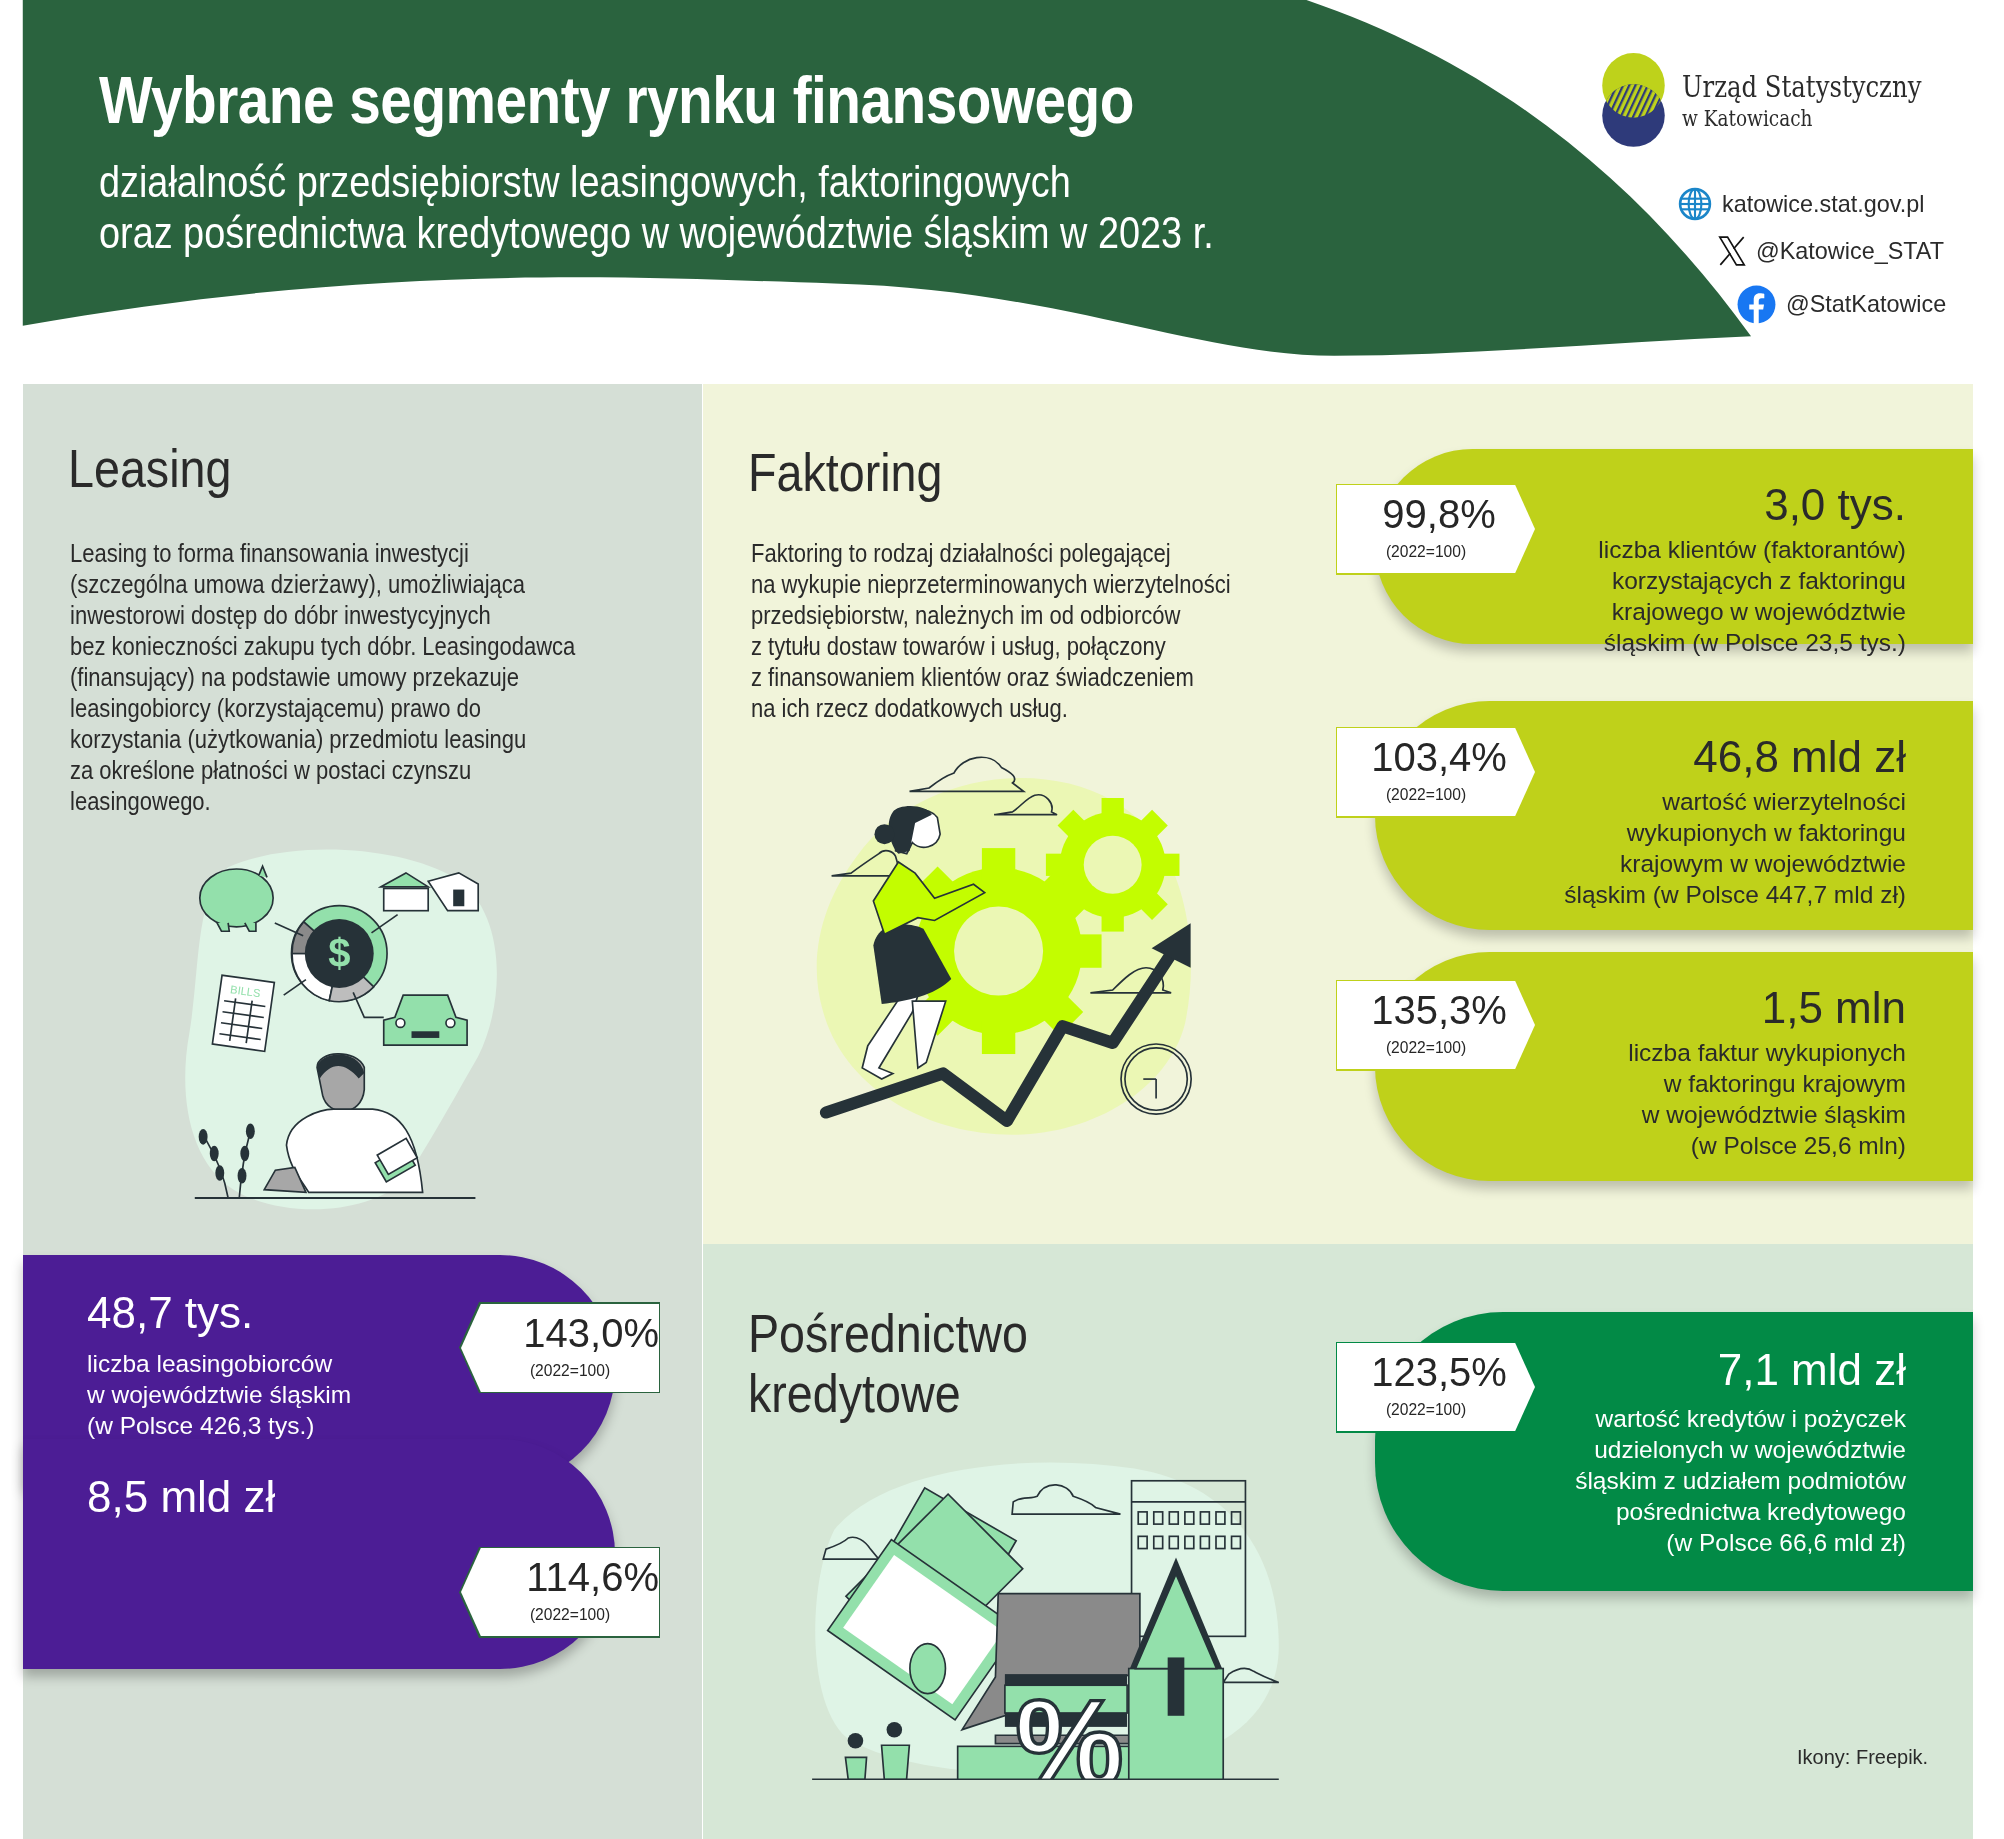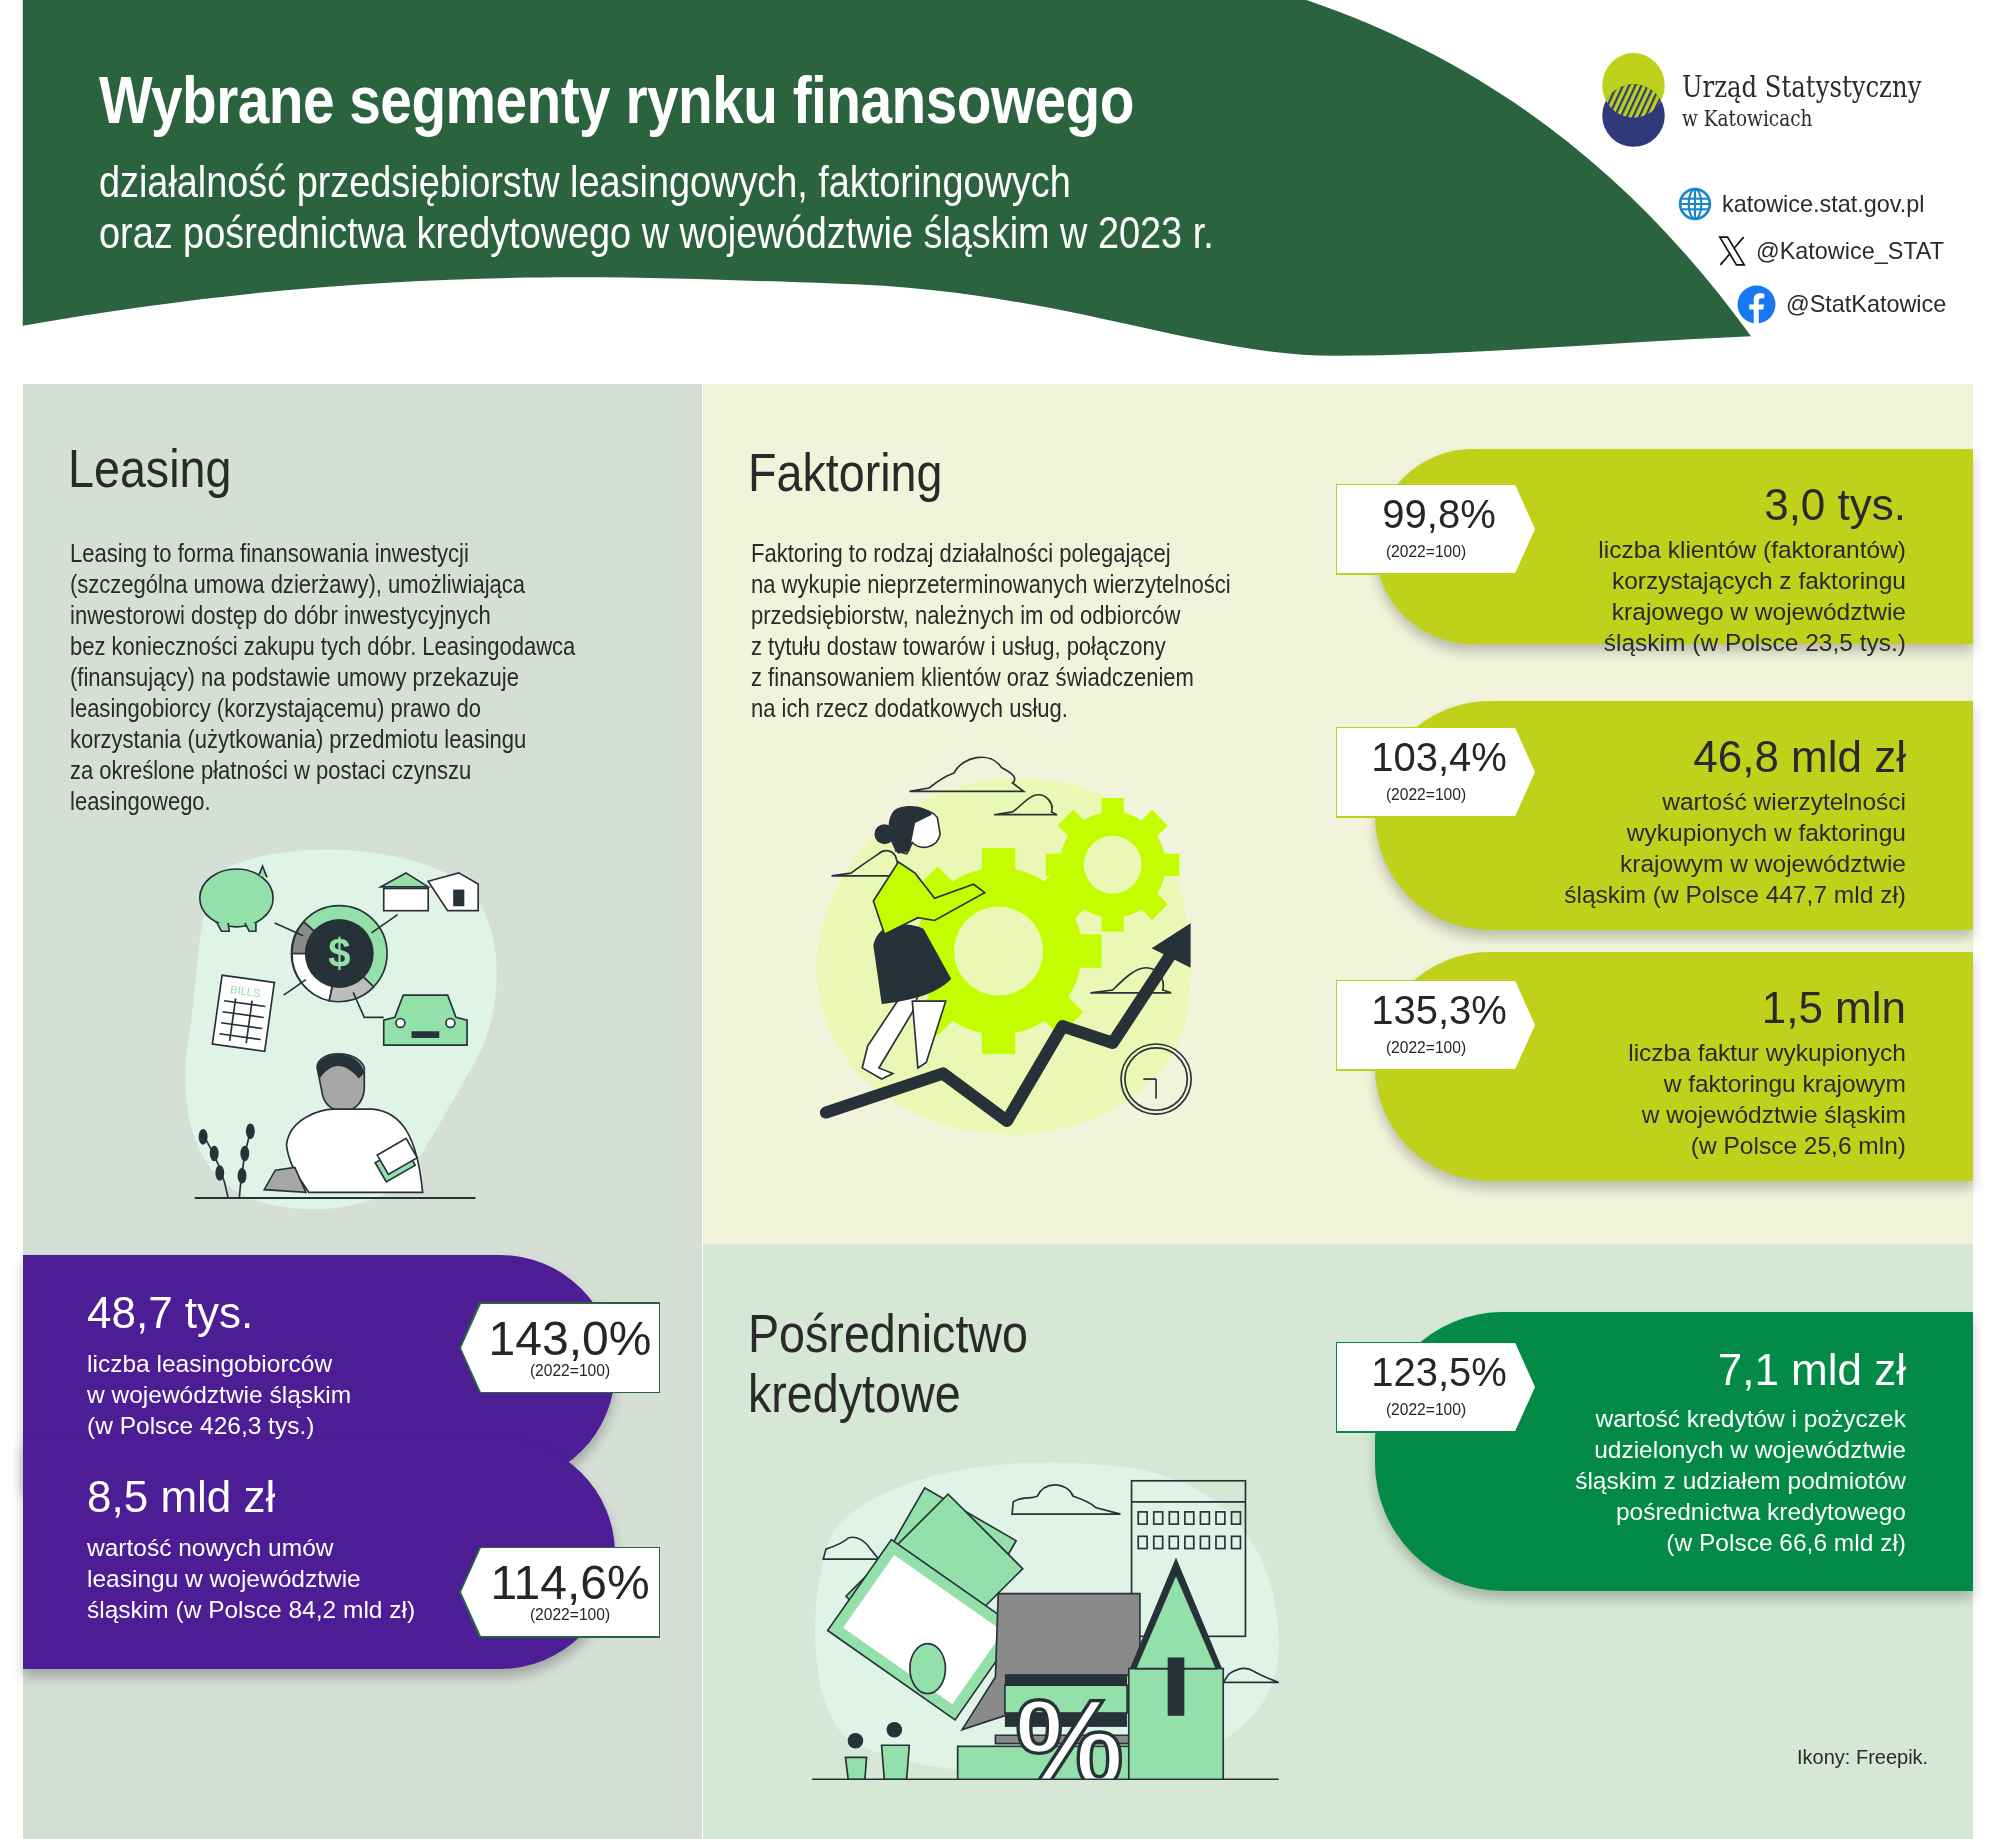--- a/index.html
+++ b/index.html
@@ -49,21 +49,21 @@
 
   
   .card-l { position:absolute; left:23px; width:592px; background:#4c1d95; border-radius:0 128px 128px 0;
             box-shadow: 0 7.8px 12.2px rgba(0,0,0,0.25); }
   .card-l .big { position:absolute; left:64px; font-size:44px; color:#ffffff; white-space:nowrap; }
   .card-l .desc { position:absolute; left:64px; font-size:24.5px; line-height:31px; color:#ffffff; white-space:nowrap; }
   .badge-l { position:absolute; width:198px; height:88px; background:#ffffff;
              clip-path: polygon(10% 0, 100% 0, 100% 100%, 10% 100%, 0 50%); }
   .badge-l-border { position:absolute; width:201px; height:91px; background:#2a633e;
              clip-path: polygon(10% 0, 100% 0, 100% 100%, 10% 100%, 0 50%); }
-  .badge-l .pct { position:absolute; left:20px; width:178px; top:6.7px; text-align:center; font-size:48px; color:#262626; white-space:nowrap; }
+  .badge-l .pct { position:absolute; left:20px; width:178px; top:6.7px; text-align:right; font-size:40px; color:#262626; white-space:nowrap; }
   .badge-l .base { position:absolute; left:20px; width:178px; top:58px; text-align:center; font-size:15.6px; color:#262626; white-space:nowrap; }
 
   .credits { left:1797px; top:1746px; font-size:20px; color:#2a2a2a; white-space:nowrap; }
 </style>
 </head>
 <body>
 
 <svg class="abs" id="header-bg" viewBox="0 0 3606 700" width="2005" height="389">
   <path d="M40,0 L2350,0 C2700,120 2950,330 3150,605 C2900,615 2650,640 2400,640 C2150,640 1900,520 1500,510 C1150,500 700,470 40,586 Z" fill="#2a633e"></path>
 </svg>
@@ -215,25 +215,20 @@
   </div>
 </div>
 <div class="badge-l-border" style="left:459px; top:1302px;"></div>
 <div class="badge-l" style="left:461px; top:1304px;">
   <div class="pct">143,0%</div>
   <div class="base">(2022=100)</div>
 </div>
 
 <div class="card-l" style="top:1439px; height:230px;">
   <div class="big" style="top:33px;">8,5 mld zł</div>
-  <div class="desc" style="top:93px;">
-    <div>wartość nowych umów</div>
-    <div>leasingu w województwie</div>
-    <div>śląskim (w Polsce 84,2 mld zł)</div>
-  </div>
 </div>
 <div class="badge-l-border" style="left:459px; top:1547px;"></div>
 <div class="badge-l" style="left:461px; top:1548px;">
   <div class="pct">114,6%</div>
   <div class="base">(2022=100)</div>
 </div>
 
 <div class="abs sec-title" style="left:748px; top:443px;">Faktoring</div>
 <div class="abs sec-text" style="left:751px; top:538px;">
   <div>Faktoring to rodzaj działalności polegającej</div>

